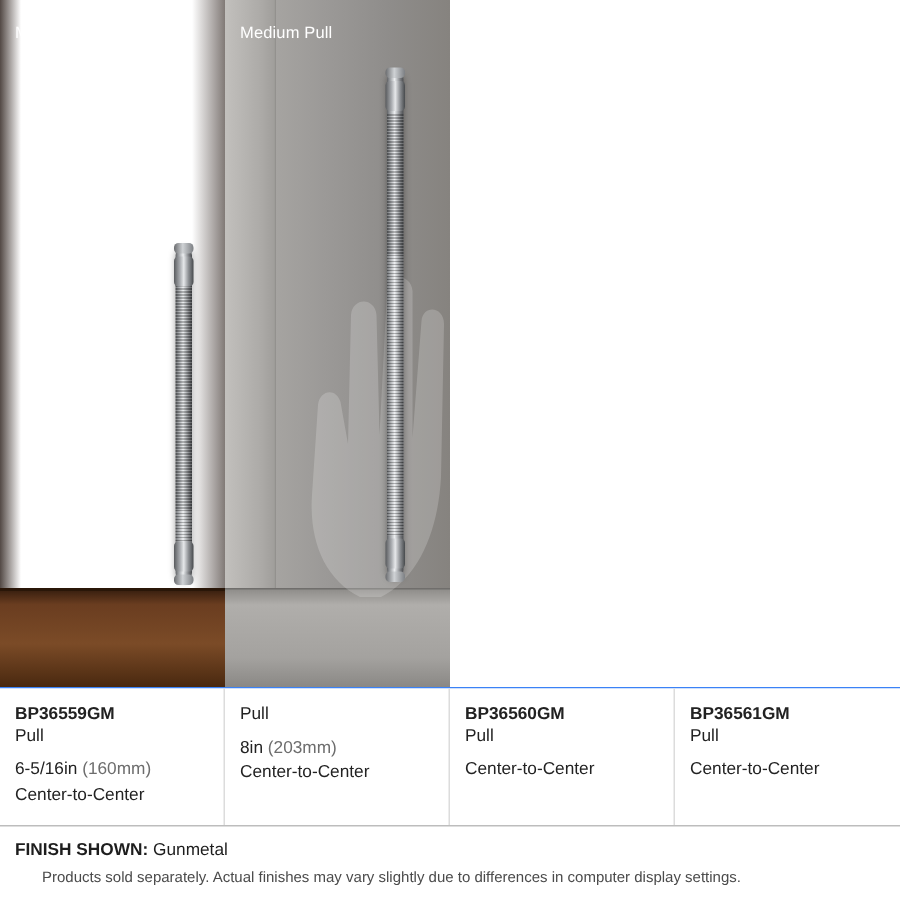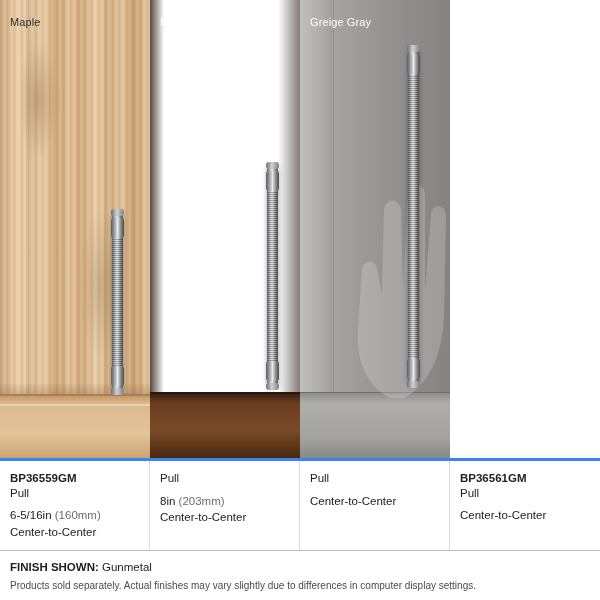--- a/index.html
+++ b/index.html
@@ -179,21 +179,21 @@
     position: absolute;
     left: -1px; width: 13px; height: 7px; border-radius: 3px;
     background: linear-gradient(90deg,#6a6c6f,#cfd2d5 45%,#7c7f83);
   }
 
   
   .specs {
     display: flex;
     width: 600px;
     height: 92px;
-    border-top: 3px solid #3b82f6;
+    border-top: 1px solid #3b82f6;
   }
   .spec {
     flex: 0 0 150px;
     width: 150px;
     padding: 10px 10px 0 10px;
     border-right: 1px solid #dcdcdc;
     background: #fff;
   }
   .spec:last-child { border-right: none; }
   .spec-sku {
@@ -230,44 +230,30 @@
   .finish-line {
     font-size: 11.5px;
     color: #1d1d1d;
     margin-bottom: 6px;
   }
   .finish-line .label { font-weight: bold; }
   .disclaimer {
     font-size: 10px;
     color: #4b4b4b;
     line-height: 1.3;
+    margin-left: 18px;
   }
 </style>
 </head>
 <body>
 
 <div class="sheet">
 
   <div class="panels">
 
-    <div class="panel">
-      <div class="wood-maple"></div>
-      <div class="maple-knot"></div>
-      <div class="maple-knot2"></div>
-      <div class="maple-bevel"></div>
-      <div class="maple-rail"></div>
-      <div class="pull" style="top:212px; left:112px; height:180px;">
-        <div class="cap" style="top:-3px;"></div>
-        <div class="knurl" style="top:22px; bottom:22px;"></div>
-        <div class="post" style="top:6px;"></div>
-        <div class="post" style="bottom:6px;"></div>
-        <div class="cap" style="bottom:-3px;"></div>
-      </div>
-      <div class="panel-label">Maple</div>
-    </div>
 
     <div class="panel">
       <div class="wood-brown"></div>
       <div class="brown-edge-left"></div>
       <div class="brown-edge-right"></div>
       <div class="brown-rail"></div>
       <div class="pull" style="top:165px; left:117px; height:222px;">
         <div class="cap" style="top:-3px;"></div>
         <div class="knurl" style="top:24px; bottom:24px;"></div>
         <div class="post" style="top:6px;"></div>
@@ -287,21 +273,21 @@
                  C100 53 114 54 114 66 L112 168 C110 206 96 236 72 248 Z" fill="#ffffff" opacity="0.55"></path>
       </svg>
       <div class="gray-rail"></div>
       <div class="pull" style="top:48px; left:108px; height:337px;">
         <div class="cap" style="top:-3px;"></div>
         <div class="knurl" style="top:28px; bottom:28px;"></div>
         <div class="post" style="top:6px;"></div>
         <div class="post" style="bottom:6px;"></div>
         <div class="cap" style="bottom:-3px;"></div>
       </div>
-      <div class="panel-label light">Greige Gray</div>
+      <div class="panel-label light">Medium Pull</div>
     </div>
   </div>
 
   <div class="specs">
 
     <div class="spec">
       <div class="spec-sku">BP36559GM</div>
       <div class="spec-type">Pull</div>
       <div class="spec-dim">
         <span class="bold">6-5/16in</span>
@@ -313,20 +299,21 @@
     <div class="spec">
       <div class="spec-type">Pull</div>
       <div class="spec-dim">
         <span class="bold">8in</span>
         <span class="muted">(203mm)</span>
       </div>
       <div class="spec-ctc">Center-to-Center</div>
     </div>
 
     <div class="spec">
+      <div class="spec-sku">BP36560GM</div>
       <div class="spec-type">Pull</div>
       <div class="spec-ctc">Center-to-Center</div>
     </div>
 
     <div class="spec">
       <div class="spec-sku">BP36561GM</div>
       <div class="spec-type">Pull</div>
       <div class="spec-ctc">Center-to-Center</div>
     </div>
   </div>

